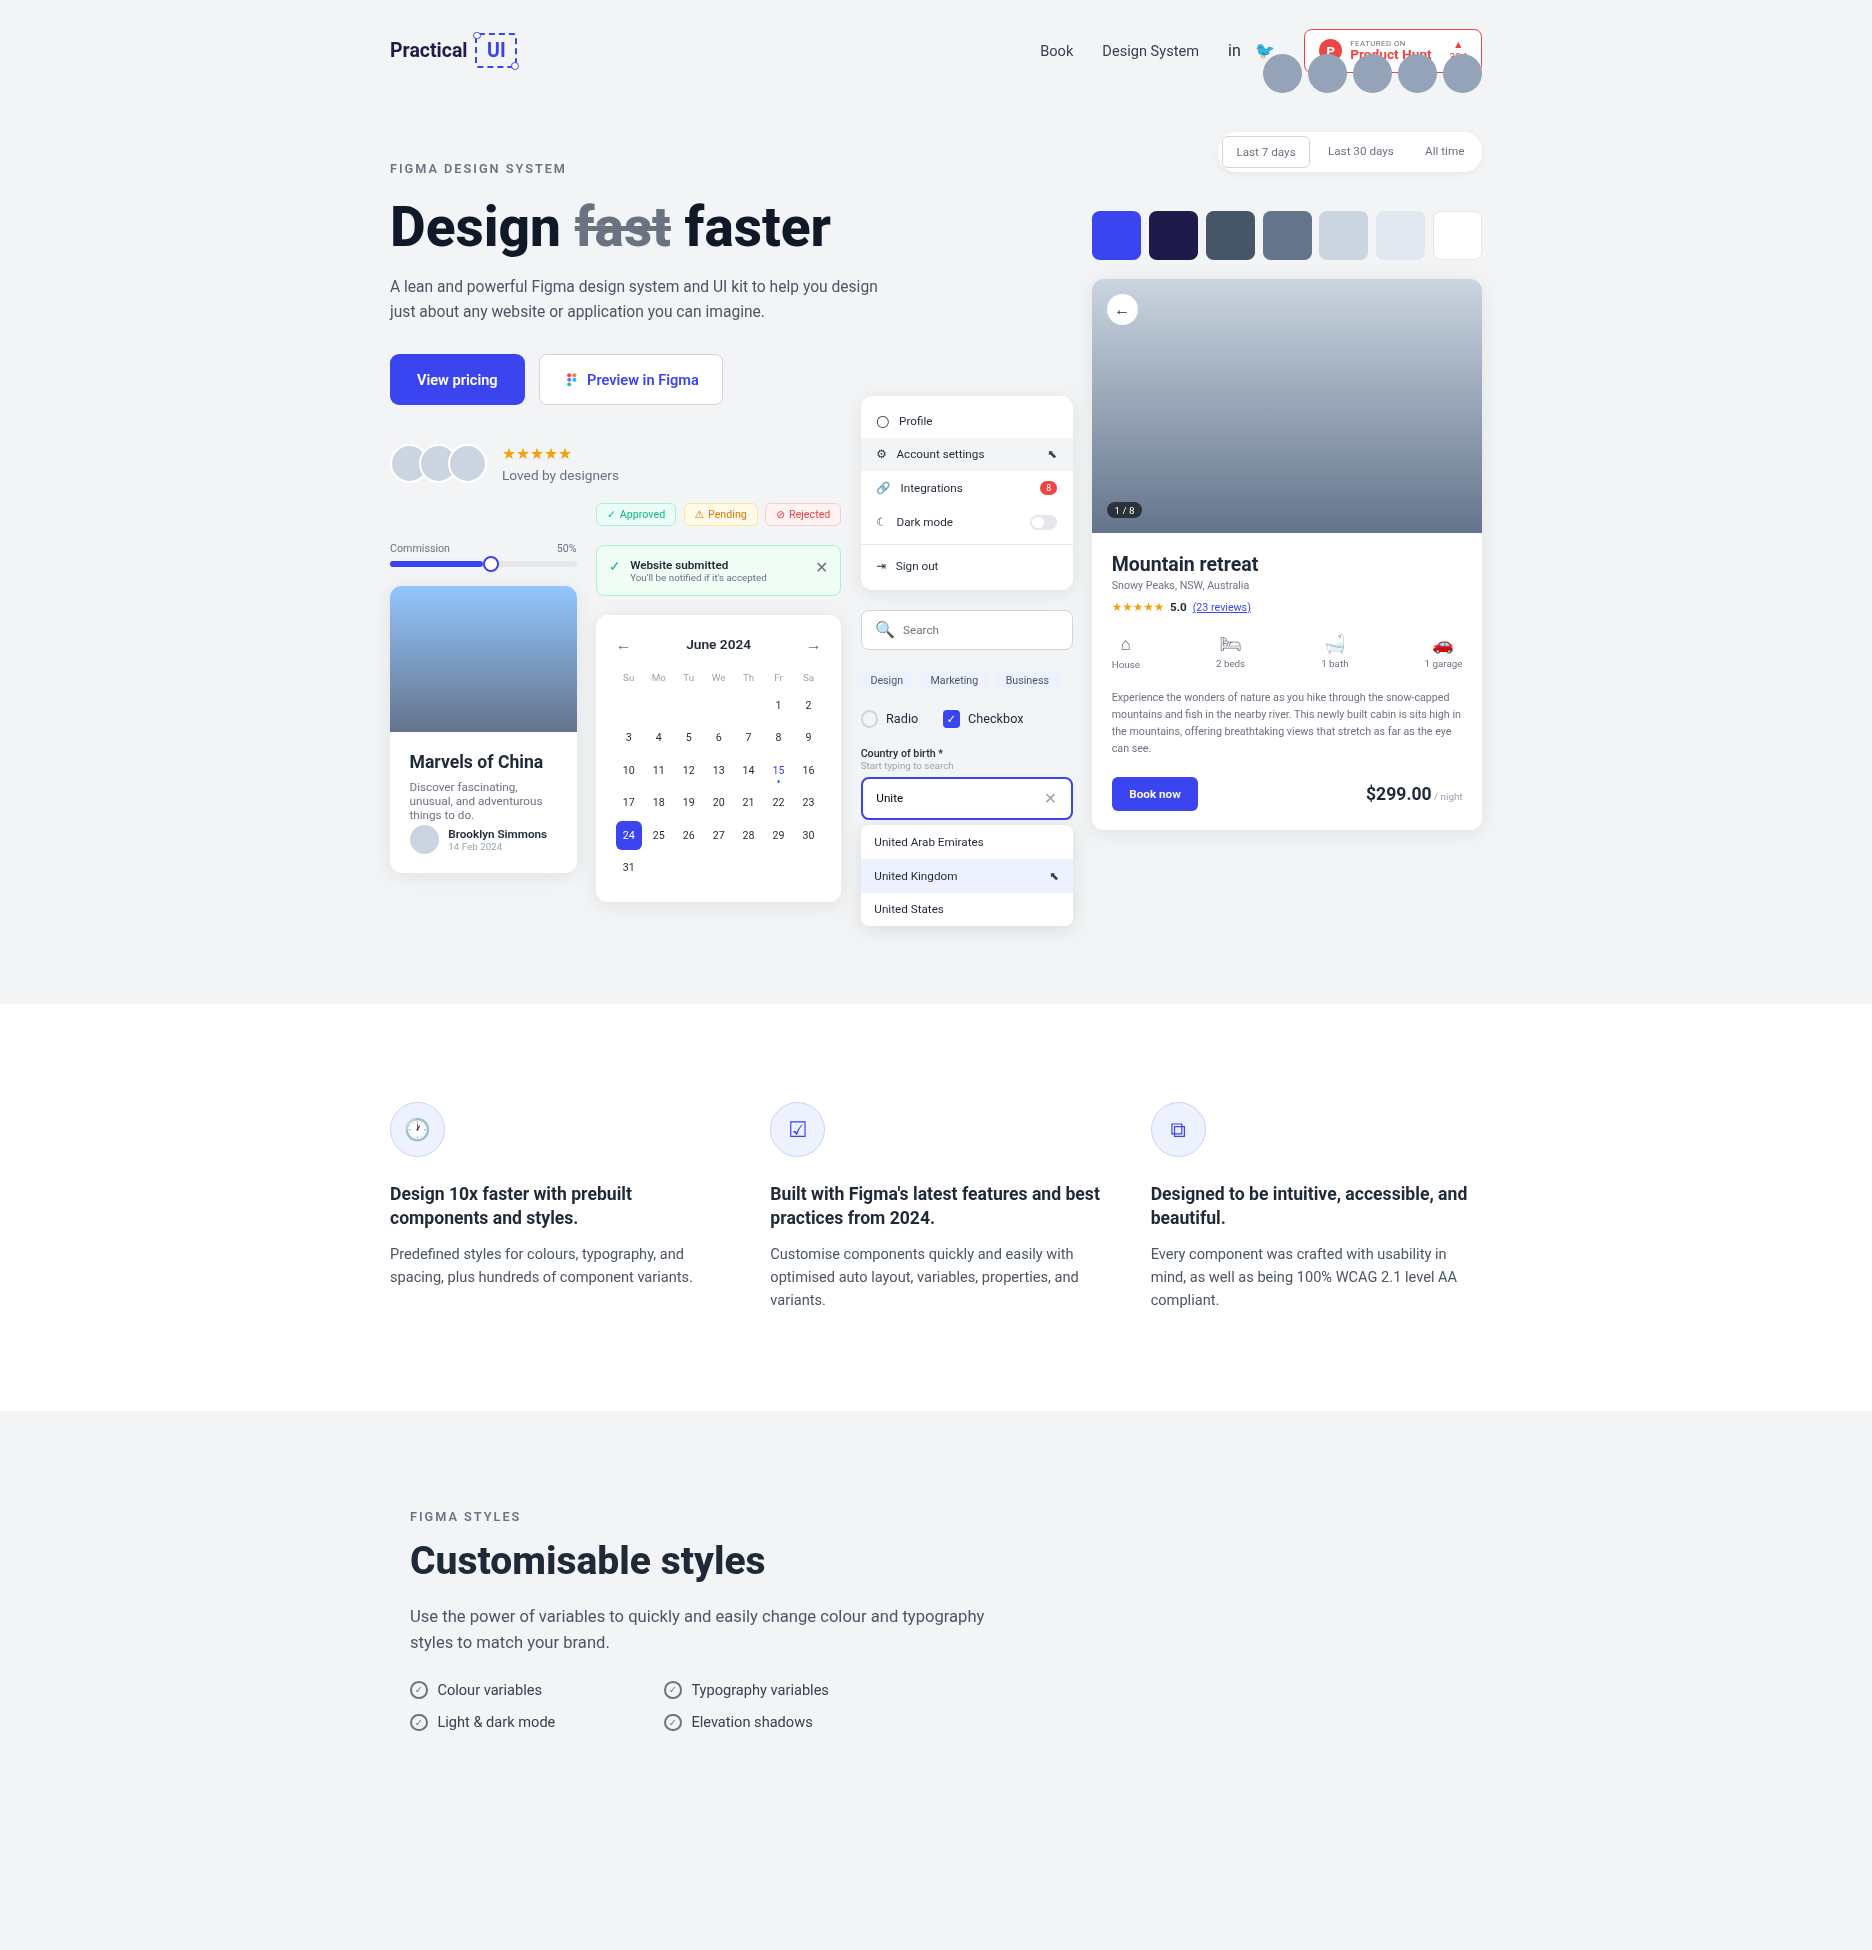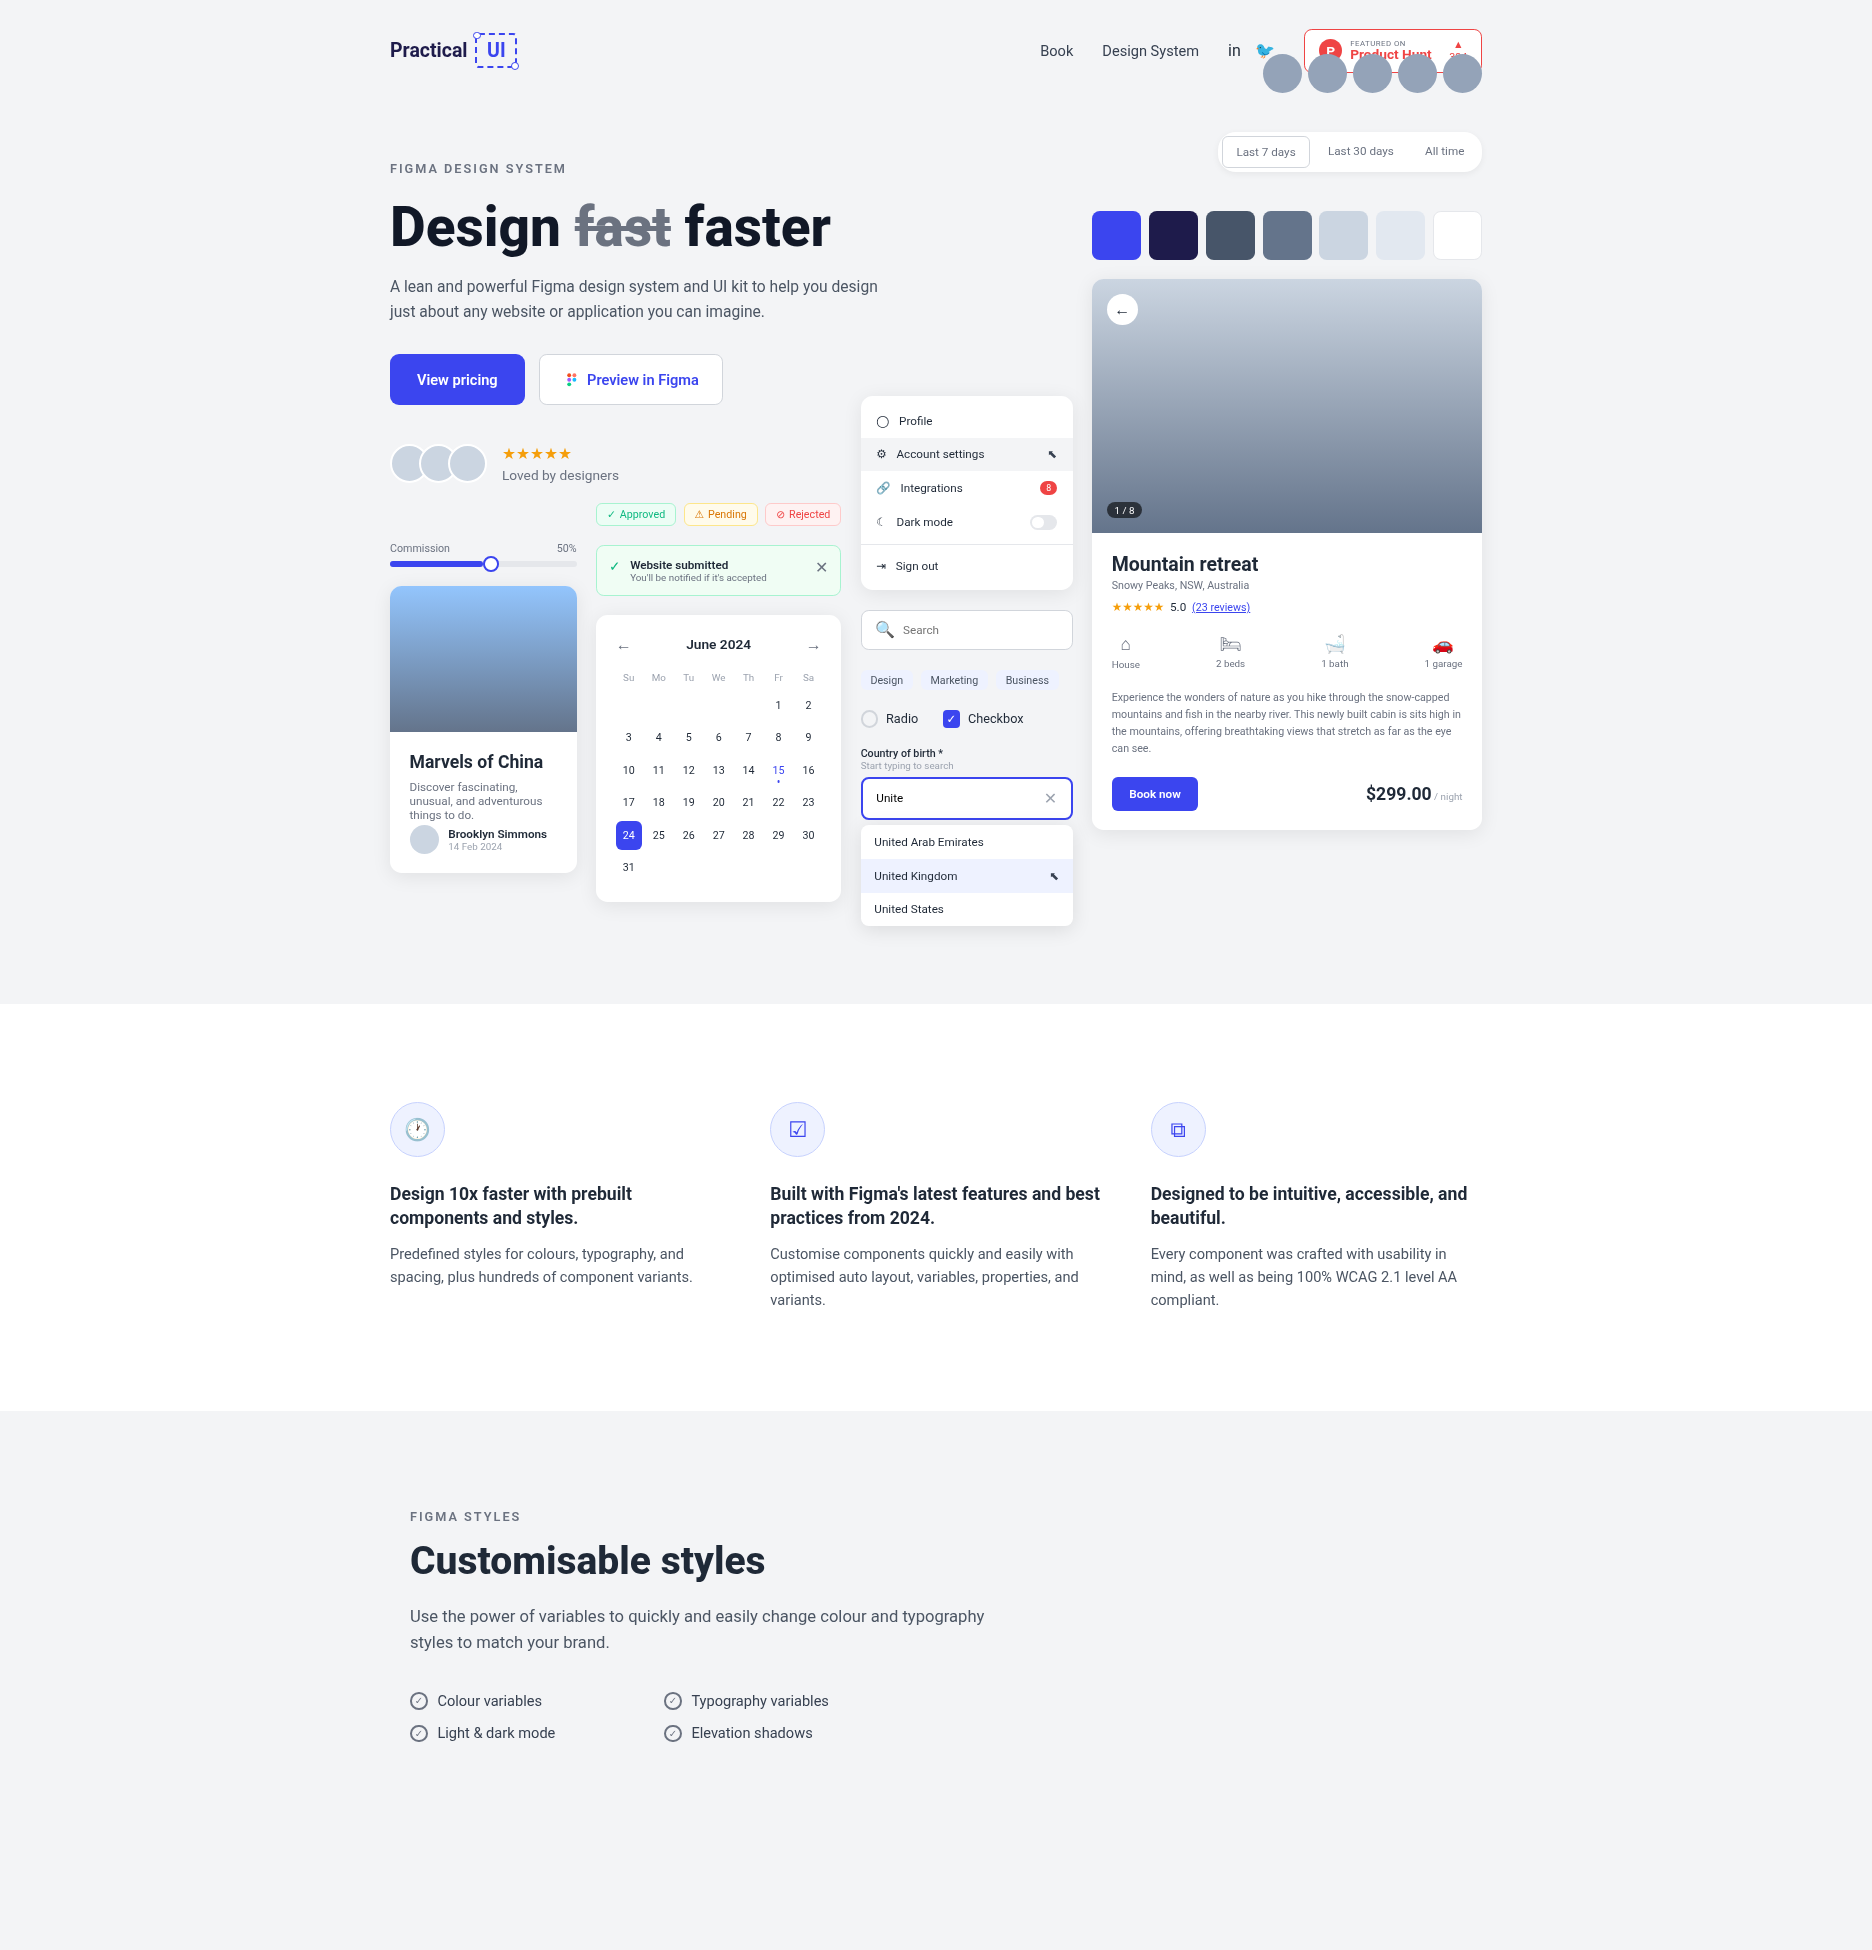--- a/index.html
+++ b/index.html
@@ -125,21 +125,21 @@
 .price-unit{font-size:9.8px;color:#9ca3af;font-weight:400}
 .features-section{background:#fff;padding:98px 0}
 .features-grid{display:grid;grid-template-columns:repeat(3,1fr);gap:49px}
 .feature-col{}
 .feature-icon-circle{width:55px;height:55px;background:#eef2ff;border:1px solid #c7d2fe;border-radius:50%;display:flex;align-items:center;justify-content:center;margin-bottom:24.4px;color:#3b45ef;font-size:21.5px}
 .feature-title{font-size:17.6px;font-weight:700;margin-bottom:11.7px;line-height:1.4}
 .feature-desc{font-size:14.6px;color:#4b5563;line-height:1.6}
 .styles-section{padding:98px 0}
 .styles-eyebrow{font-size:12.7px;font-weight:600;letter-spacing:2px;color:#6b7280;margin-bottom:14.6px}
 .styles-title{font-size:39px;font-weight:800;margin-bottom:19.5px}
-.styles-sub{font-size:16.6px;color:#4b5563;max-width:605px;line-height:1.6;margin-bottom:35px}
+.styles-sub{font-size:16.6px;color:#4b5563;max-width:605px;line-height:1.6;margin-bottom:24px}
 .styles-list{display:grid;grid-template-columns:repeat(2,195px);gap:14.6px 59px}
 .check-item{display:flex;align-items:center;gap:9.8px;font-size:14.6px;color:#374151}
 .check-circle{width:17.6px;height:17.6px;border:2px solid #6b7280;border-radius:50%;display:flex;align-items:center;justify-content:center;font-size:9.8px;color:#6b7280}
 .col4{margin-top:-215px}
 .cursor-icon{font-size:11.7px;color:#374151}
 </style>
 </head>
 <body>
 
 <header>
@@ -386,21 +386,21 @@
         <div class="card property-card">
           <div class="property-img">
             <div class="property-back">←</div>
             <div class="property-count">1 / 8</div>
           </div>
           <div class="property-body">
             <div class="property-title">Mountain retreat</div>
             <div class="property-loc">Snowy Peaks, NSW, Australia</div>
             <div class="property-rating">
               <span class="property-stars">★★★★★</span>
-              <span style="font-size:11.7px;font-weight:400">5.0</span>
+              <span style="font-size:11.7px;font-weight:700">5.0</span>
               <span class="property-reviews">(23 reviews)</span>
             </div>
             <div class="property-features">
               <div class="feature"><div class="feature-icon">⌂</div><span>House</span></div>
               <div class="feature"><div class="feature-icon">🛏</div><span>2 beds</span></div>
               <div class="feature"><div class="feature-icon">🛁</div><span>1 bath</span></div>
               <div class="feature"><div class="feature-icon">🚗</div><span>1 garage</span></div>
             </div>
             <div class="property-desc">Experience the wonders of nature as you hike through the snow-capped mountains and fish in the nearby river. This newly built cabin is sits high in the mountains, offering breathtaking views that stretch as far as the eye can see.</div>
             <div class="property-footer">

